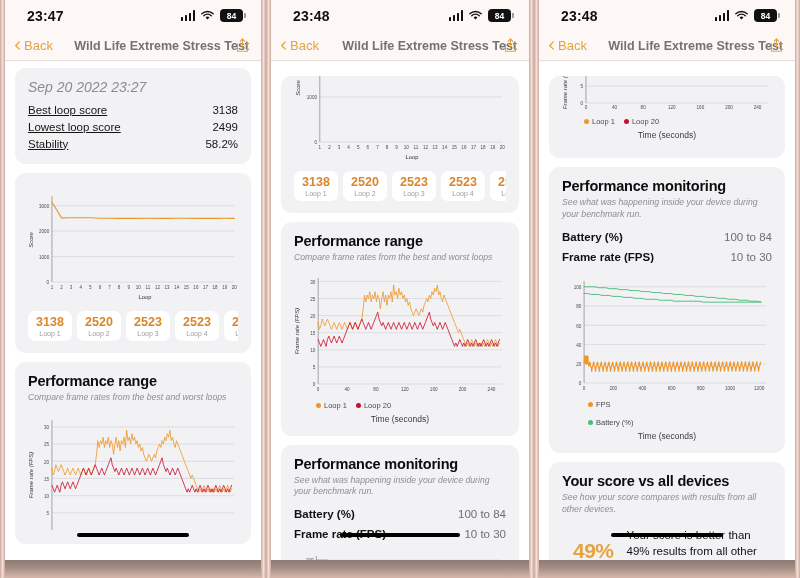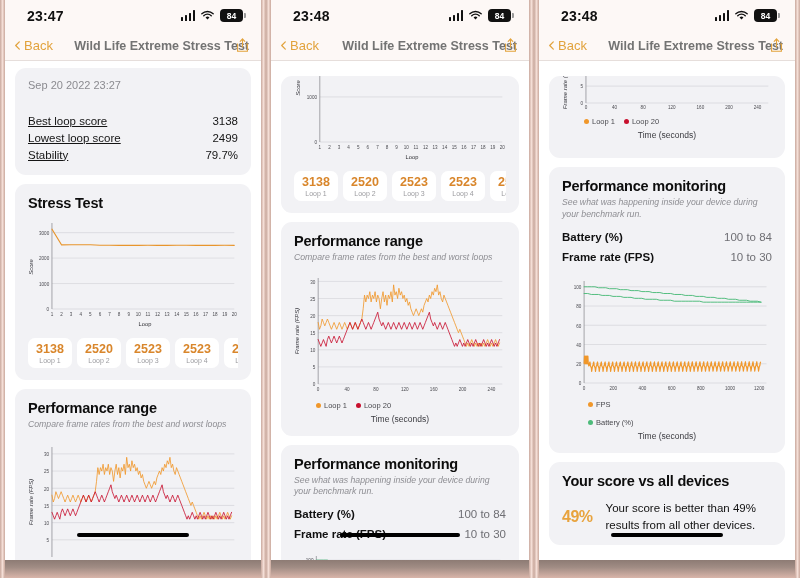--- a/index.html
+++ b/index.html
@@ -101,21 +101,21 @@
   }
 
   .card {
     background: #f2f2f5;
     border-radius: 11px;
     padding: 11px 13px 12px 13px;
     margin-bottom: 9px;
   }
   .card.flush { padding-top: 0; }
 
-  .card-date { font-size: 11px; color: #8b8b90; margin-bottom: 21px; }
+  .card-date { font-size: 14px; color: #8b8b90; font-style: italic; margin-bottom: 6px; }
   .kv { display: flex; justify-content: space-between; align-items: baseline; padding: 2.5px 0; }
   .kv-k { font-size: 11.5px; color: #151515; text-decoration: underline; }
   .kv-v { font-size: 11.5px; color: #151515; }
 
   .card-title { font-size: 14.5px; font-weight: bold; color: #0d0d0d; letter-spacing: -.2px; }
   .card-sub { font-size: 8.7px; color: #8e8e93; font-style: italic; margin-top: 3px; line-height: 1.35; }
 
   .kv2 { display:flex; justify-content: space-between; align-items: baseline; padding: 4px 0; }
   .kv2-k { font-size: 11.5px; font-weight: bold; color: #111; }
   .kv2-v { font-size: 11.5px; color: #6f6f74; }
@@ -148,21 +148,21 @@
   .perf-btn-label { font-size: 13px; font-weight: bold; color: #111; }
   .ellipsis-circle {
     width: 17px; height: 17px; border-radius: 50%;
     border: 1.3px solid #E2A33D;
     display:flex; align-items:center; justify-content:center; gap: 1.6px;
   }
   .ellipsis-circle i { width: 2px; height: 2px; border-radius:50%; background:#E2A33D; display:block; }
 
   
   .score-row { display:flex; align-items:center; gap: 13px; margin-top: 11px; }
-  .score-pct { font-size: 16px; font-weight: bold; color: #E8A33D; letter-spacing: -.5px; }
+  .score-pct { font-size: 21px; font-weight: bold; color: #E8A33D; letter-spacing: -.5px; margin-left: 11px; }
   .score-txt { font-size: 11.5px; color: #111; line-height: 1.42; }
 
   
   .home-ind {
     position: absolute; bottom: 23px; left: 50%; transform: translateX(-50%);
     width: 112px; height: 4px; background: #000; border-radius: 3px;
     z-index: 25;
   }
   .home-ind.wide { width: 120px; }
 </style>
@@ -214,26 +214,25 @@
         <div class="kv">
           <span class="kv-k">Best loop score</span>
           <span class="kv-v">3138</span>
         </div>
         <div class="kv">
           <span class="kv-k">Lowest loop score</span>
           <span class="kv-v">2499</span>
         </div>
         <div class="kv">
           <span class="kv-k">Stability</span>
-          <span class="kv-v">79.7%</span>
+          <span class="kv-v">58.2%</span>
         </div>
       </div>
 
       <div class="card">
-        <div class="card-title">Stress Test</div>
         <div class="chart-wrap">
           <svg id="svg-stress-1" viewBox="0 0 228 110" preserveAspectRatio="none" height="110">
               <line x1="26" y1="90" x2="224" y2="90" stroke="#cbcbd1" stroke-width="0.55"></line>
               <line x1="26" y1="64.54545454545455" x2="224" y2="64.54545454545455" stroke="#cbcbd1" stroke-width="0.55"></line>
               <line x1="26" y1="39.090909090909086" x2="224" y2="39.090909090909086" stroke="#cbcbd1" stroke-width="0.55"></line>
               <line x1="26" y1="13.63636363636364" x2="224" y2="13.63636363636364" stroke="#cbcbd1" stroke-width="0.55"></line>
               <line x1="26" y1="4" x2="26" y2="90" stroke="#8d8d93" stroke-width="0.8"></line>
               <text x="23" y="92.3" font-size="5" fill="#4c4c52" text-anchor="end" font-family="&quot;Liberation Sans&quot;, sans-serif">0</text>
               <text x="23" y="66.84545454545454" font-size="5" fill="#4c4c52" text-anchor="end" font-family="&quot;Liberation Sans&quot;, sans-serif">1000</text>
               <text x="23" y="41.39090909090908" font-size="5" fill="#4c4c52" text-anchor="end" font-family="&quot;Liberation Sans&quot;, sans-serif">2000</text>
@@ -608,20 +607,21 @@
           <span class="lg">
             <i class="dot" style="background:#4DBB7A"></i>
               <span>Battery (%)</span>
           </span>
         </div>
         <div class="axis-title">Time (seconds)</div>
       </div>
 
       <div class="card">
         <div class="card-title">Your score vs all devices</div>
+        <div class="card-sub">See how your score compares with results from all other devices.</div>
         <div class="score-row">
           <div class="score-pct">49%</div>
           <div class="score-txt">Your score is better than 49% results from all other devices.</div>
         </div>
       </div>
 
     </div>
     <div class="home-ind"></div>
   </div>
   <div class="bottom-bar"></div>

